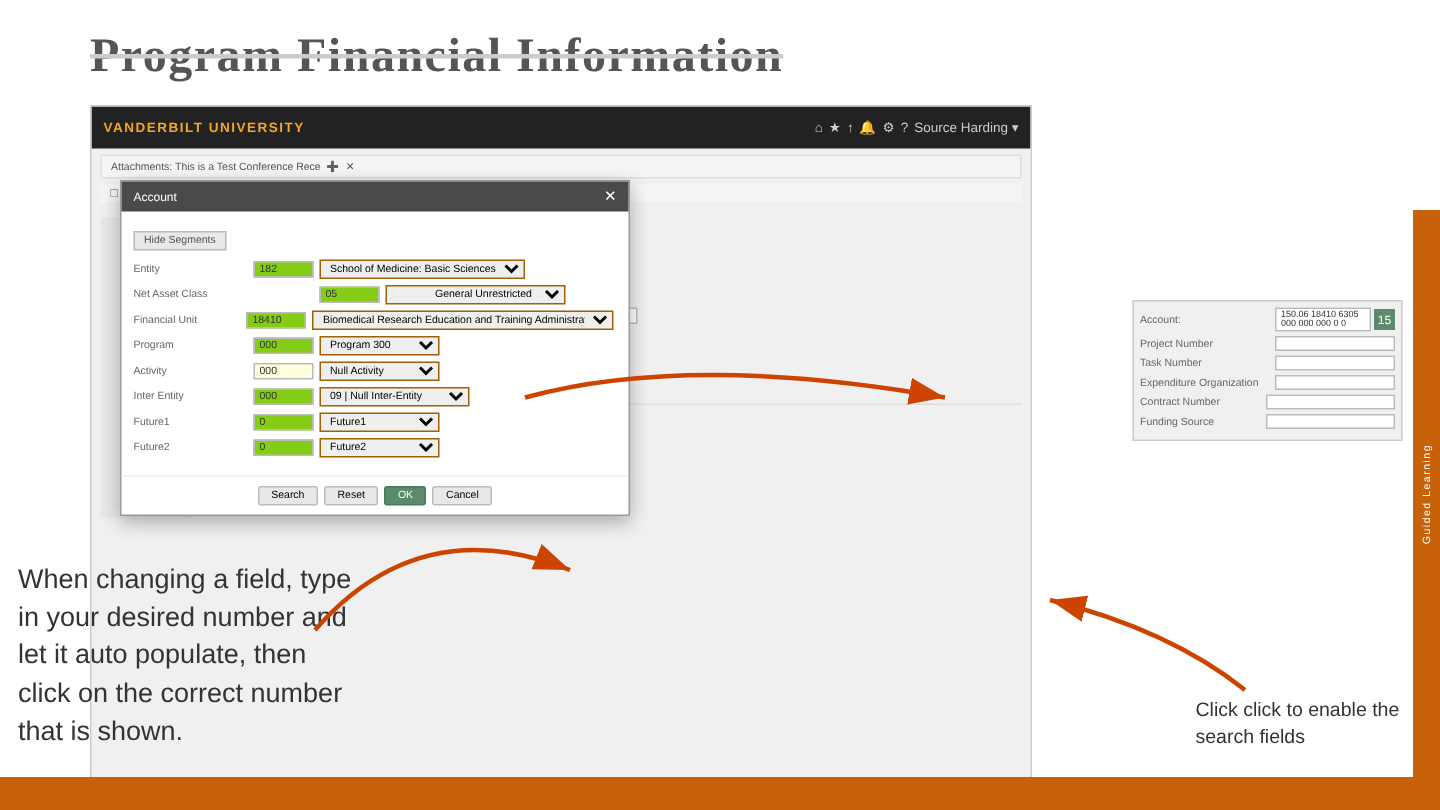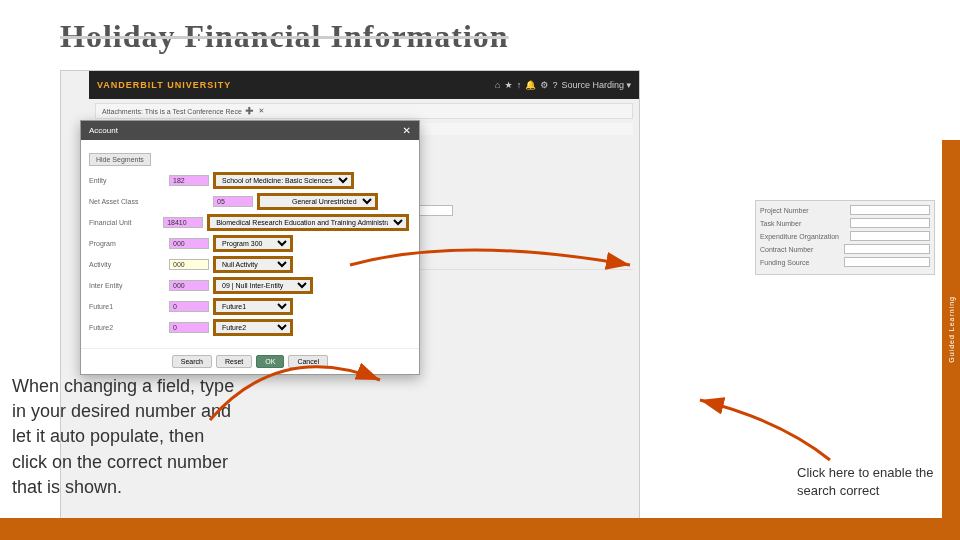--- a/index.html
+++ b/index.html
@@ -34,26 +34,25 @@
       right: 0;
       bottom: 0;
       background: #fff;
     }
 
     
     #app-bg {
       position: absolute;
       top: 0;
       left: 60px;
-      width: 580px;
+      width: 628px;
       bottom: 0;
       background: #f0f0f0;
       border: 1px solid #ccc;
       overflow: hidden;
-      padding-left: 28px;
     }
 
     
     #app-topbar {
       width: 100%;
       height: 28px;
       background: #222;
       display: flex;
       align-items: center;
       padding: 0 8px;
@@ -199,31 +198,31 @@
       display: flex;
       align-items: center;
       margin-bottom: 4px;
       font-size: 7px;
     }
     .modal-label {
       width: 80px;
       color: #666;
     }
     .modal-value {
-      background: #f0abfc;
+      background: #84cc16;
       border: 1px solid #bbb;
       padding: 1px 3px;
       font-size: 7px;
       color: #333;
       min-width: 40px;
       margin-right: 4px;
     }
     .modal-select {
       font-size: 7px;
-      border: 3px solid #a16207;
+      border: 1px solid #a16207;
       padding: 1px 2px;
       margin-right: 2px;
     }
     .highlighted-row {
       background: #ffd700;
       border: 2px solid #e88800;
     }
     .highlighted-row .modal-value {
       background: #fff;
     }
@@ -390,21 +389,21 @@
     
     .curved-arrow {
       position: absolute;
       z-index: 25;
       pointer-events: none;
     }
   </style>
 </head>
 <body>
 
-<div id="title-area">Holiday Financial Information</div>
+<div id="title-area">Program Financial Information</div>
 
 <div id="main-content">
 
   <div id="app-bg">
 
     <div id="app-topbar">
       <span class="logo-text">VANDERBILT UNIVERSITY</span>
       <div class="nav-icons">
         <span>⌂</span>
         <span>★</span>
@@ -478,20 +477,25 @@
         <div class="form-row">
           <span class="form-label">Checkout Date</span>
           <input class="form-value" value="April 201..." style="width: 80px;">
         </div>
       </div>
     </div>
   </div>
 
   <div id="account-right-panel">
     <div class="acct-row">
+      <span class="acct-label">Account:</span>
+      <span class="acct-value" style="font-size:6px;">150.06 18410 6305 000 000 000 0 0</span>
+      <button class="acct-btn-small">15</button>
+    </div>
+    <div class="acct-row">
       <span class="acct-label">Project Number</span>
       <select class="form-select" style="flex:1;font-size:6px;"></select>
     </div>
     <div class="acct-row">
       <span class="acct-label">Task Number</span>
       <select class="form-select" style="flex:1;font-size:6px;"></select>
     </div>
     <div class="acct-row">
       <span class="acct-label">Expenditure Organization</span>
       <select class="form-select" style="flex:1;font-size:6px;"></select>
@@ -586,21 +590,21 @@
       <button class="modal-btn primary">OK</button>
       <button class="modal-btn">Cancel</button>
     </div>
   </div>
 
   <div id="annotations">
 
 
 
     <div class="callout-box callout-bottom-right" style="background:transparent;">
-      <span>Click here to enable the search correct</span>
+      <span>Click click to enable the search fields</span>
     </div>
   </div>
 
   <div class="callout-box" style="position:absolute; bottom:30px; left:0; width:250px; background:transparent; font-size:18px; color:#333; line-height:1.4;">
     <span>When changing a field, type in your desired number and let it auto populate, then click on the correct number that is shown.</span>
   </div>
 
   <svg class="curved-arrow" style="position:absolute; top:155px; left:340px; width:340px; height:80px;">
     <defs>
       <marker id="arrowhead" markerWidth="8" markerHeight="6" refX="8" refY="3" orient="auto">

